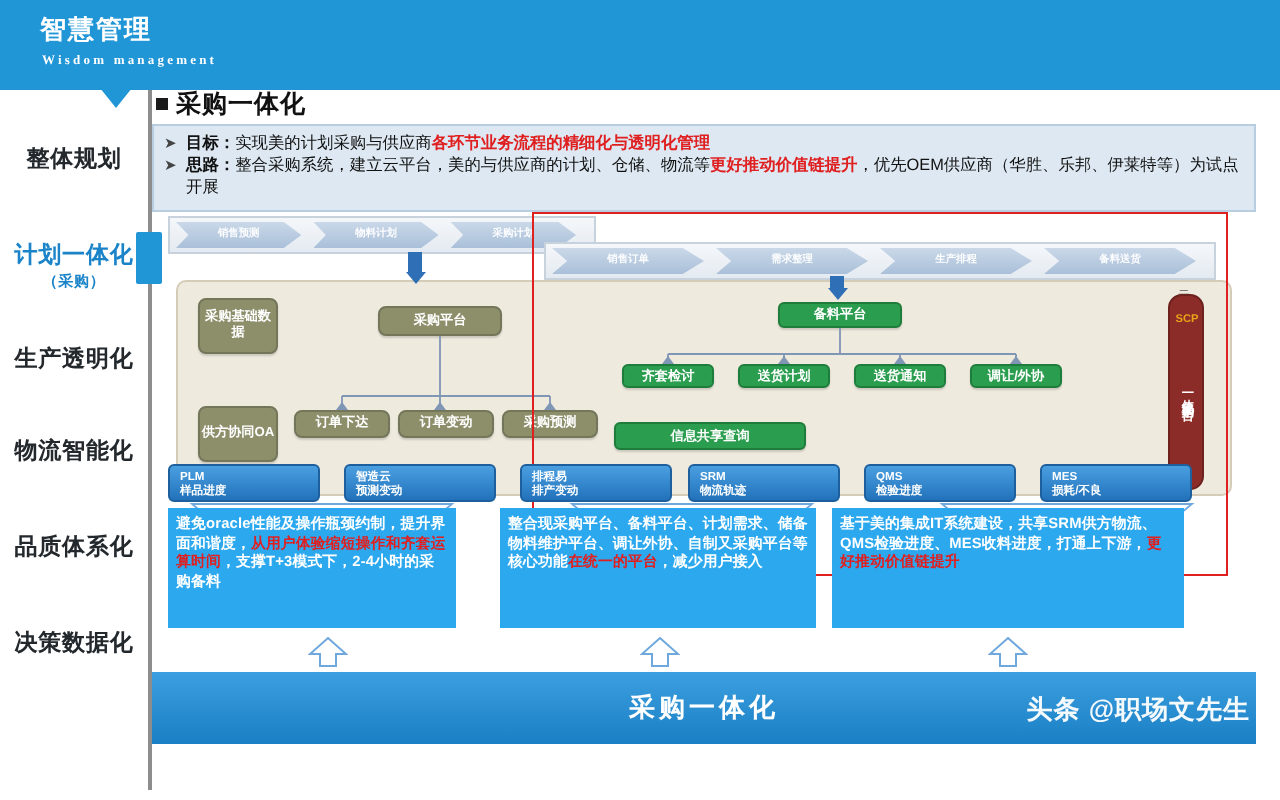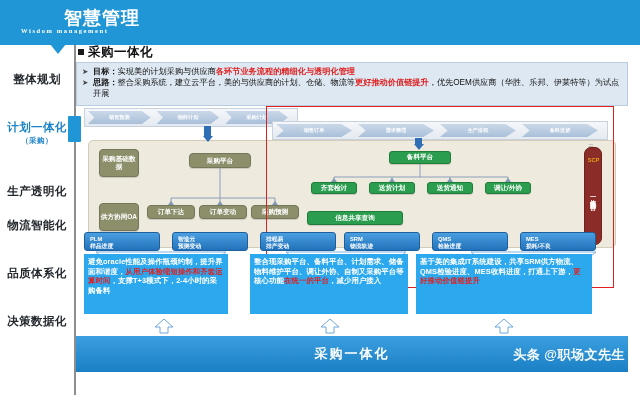--- a/index.html
+++ b/index.html
@@ -9,23 +9,22 @@
     background:#ffffff;
     position:relative;
   }
   
   #header {
     position:absolute; left:0; top:0; width:640px; height:45px;
     background:#2196d6;
   }
   #header-title {
     position:absolute; left:20px; top:6px;
-    color:#ffffff; font-size:18px; font-weight:bold;
+    color:#ffffff; font-size:13px; font-weight:bold;
     letter-spacing:1px;
-    margin-left:44px;
   }
   #header-sub {
     position:absolute; left:21px; top:27px;
     color:#ffffff; font-size:6.5px; letter-spacing:1.6px;
     font-family:"Liberation Serif", serif; font-weight:bold;
   }
   
   #sidebar {
     position:absolute; left:0; top:45px; width:76px; height:355px;
     background:#ffffff;
@@ -192,21 +191,21 @@
 <div id="sidebar-caret"></div>
 <div id="side-marker" style="top: 116px;"></div>
 
 <div class="side-item" style="top:72px">
   <span>整体规划</span>
 </div>
 <div class="side-item active" style="top:120px">
   <span>计划一体化</span>
   <span class="side-sub">（采购）</span>
 </div>
-<div class="side-item" style="top:184px">
+<div class="side-item" style="top:172px">
   <span>生产透明化</span>
 </div>
 <div class="side-item" style="top:218px">
   <span>物流智能化</span>
 </div>
 <div class="side-item" style="top:266px">
   <span>品质体系化</span>
 </div>
 <div class="side-item" style="top:314px">
   <span>决策数据化</span>

